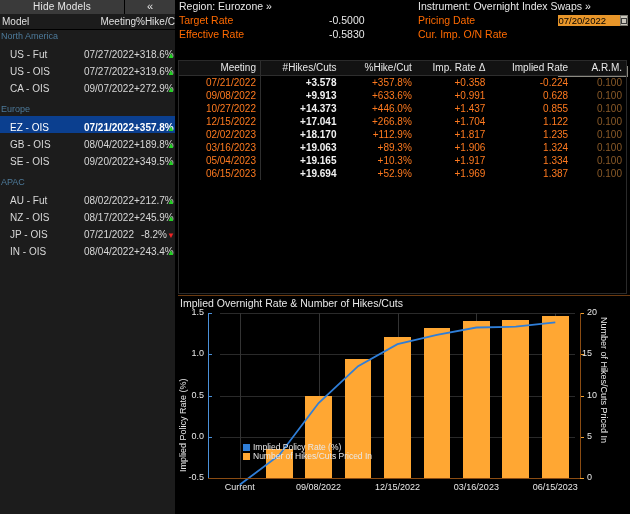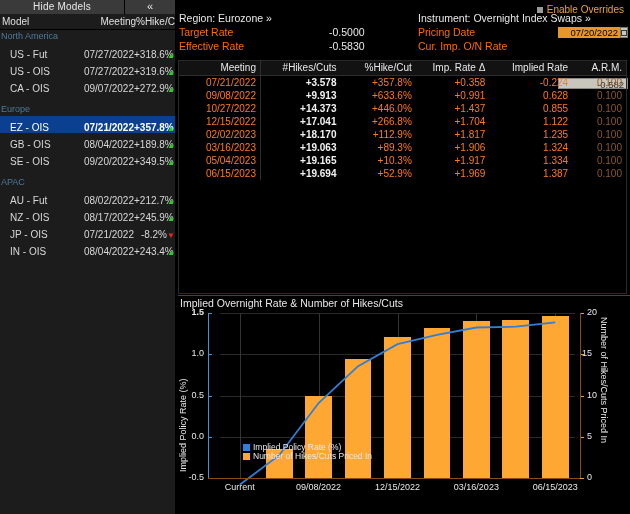--- a/index.html
+++ b/index.html
@@ -40,21 +40,21 @@
   .hdr{position:relative;height:46px;}
   .hdr .col{position:absolute;top:0;}
   .colL{left:4px;width:240px;}
   .colR{left:243px;width:212px;}
   .hline{position:relative;height:14px;}
   .hline .lab{position:absolute;left:0;font-size:10.5px;color:#ff6a00;}
   .hline .lab.white{color:#e8e8e8;}
   .hline .val{position:absolute;font-size:10.5px;color:#e8e8e8;text-align:left;}
 
   .fld-date{position:absolute;right:10px;top:1px;width:62px;height:11px;background:#e8962a;color:#000;
-            font-size:9.5px;text-align:right;padding-right:2px;line-height:11px;box-sizing:border-box;}
+            font-size:9.5px;text-align:right;padding-right:14px;line-height:11px;box-sizing:border-box;}
   .fld-stub{position:absolute;right:2px;top:1px;width:8px;height:11px;background:#c9c6bc;
             border:1px solid #7c7a72;box-sizing:border-box;}
   .fld-stub:after{content:"";display:block;width:4px;height:4px;border:1px solid #3a3a3a;margin:2px auto;}
   .fld-gray{position:absolute;right:2px;top:1px;width:70px;height:11px;background:#c9c6bc;color:#3b3b3b;
             font-size:9.5px;text-align:right;padding-right:3px;line-height:11px;box-sizing:border-box;border:1px solid #8c8a82;margin-top:37px;}
 
   
   .tbl-wrap{position:absolute;left:3px;top:60px;width:449px;height:234px;border:1px solid #2a2a2a;box-sizing:border-box;}
   table.t{width:100%;border-collapse:collapse;}
   table.t th{color:#e8e8e8;font-size:10px;font-weight:normal;text-align:right;padding:1px 4px 2px 0;background:#121212;border-bottom:1px solid #2e2e2e;}
@@ -170,23 +170,20 @@
           <span class="d">08/04/2022</span>
           <span class="p">+243.4%</span>
           <span class="arr up">▲</span>
         </div>
         <div class="sb-spacer"></div>
       </div>
   </div>
 
   <div id="main">
 
-    <div class="ovr-row">
-      <span class="ovr-box"></span><span class="ovr-lbl">Enable Overrides</span>
-    </div>
 
     <div class="hdr">
       <div class="col colL">
         <div class="hline">
           <span class="lab white">Region: Eurozone »</span>
         </div>
         <div class="hline">
           <span class="lab">Target Rate</span>
           <span class="val" style="left:150px;width:72px;">-0.5000</span>
         </div>
@@ -312,21 +309,21 @@
           <div class="bar" style="left:127.2px;top:99.2px;width:26.8px;height:81.8px;"></div>
           <div class="bar" style="left:166.6px;top:62.4px;width:26.8px;height:118.6px;"></div>
           <div class="bar" style="left:206.1px;top:40.4px;width:26.8px;height:140.6px;"></div>
           <div class="bar" style="left:245.5px;top:31.1px;width:26.8px;height:149.9px;"></div>
           <div class="bar" style="left:285.0px;top:23.7px;width:26.8px;height:157.3px;"></div>
           <div class="bar" style="left:324.4px;top:22.9px;width:26.8px;height:158.1px;"></div>
           <div class="bar" style="left:363.9px;top:18.5px;width:26.8px;height:162.5px;"></div>
           <svg style="position:absolute;left:0;top:0;width:430px;height:200px;overflow:visible;">
             <polyline points="61.7,187.8 101.2,158.2 140.6,106.0 180.1,69.2 219.5,47.2 258.9,37.9 298.4,30.5 337.8,29.7 377.3,25.3" fill="none" stroke="#2f7ed8" stroke-width="1.8"></polyline>
           </svg>
-          <div class="ytickL" style="left:2px;top:10px;font-weight:bold;">1.5</div>
+          <div class="ytickL" style="left:2px;top:10px;">1.5</div>
           <div class="tickmarkL" style="left:30px;top:16px;"></div>
           <div class="ytickL" style="left:2px;top:51.25px;">1.0</div>
           <div class="tickmarkL" style="left:30px;top:57px;"></div>
           <div class="ytickL" style="left:2px;top:92.5px;">0.5</div>
           <div class="tickmarkL" style="left:30px;top:99px;"></div>
           <div class="ytickL" style="left:2px;top:133.75px;">0.0</div>
           <div class="tickmarkL" style="left:30px;top:140px;"></div>
           <div class="ytickL" style="left:2px;top:175px;">-0.5</div>
           <div class="tickmarkL" style="left:30px;top:181px;"></div>
           <div class="ytickR" style="left:409px;top:10px;">20</div>

